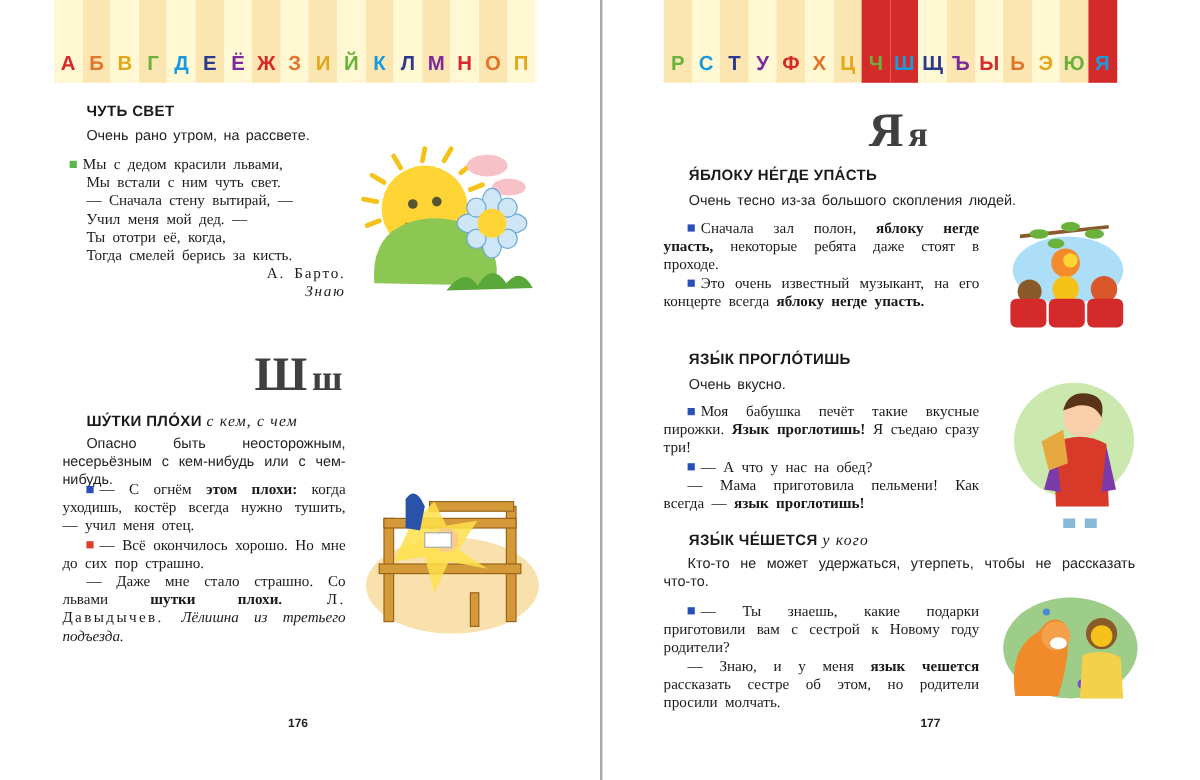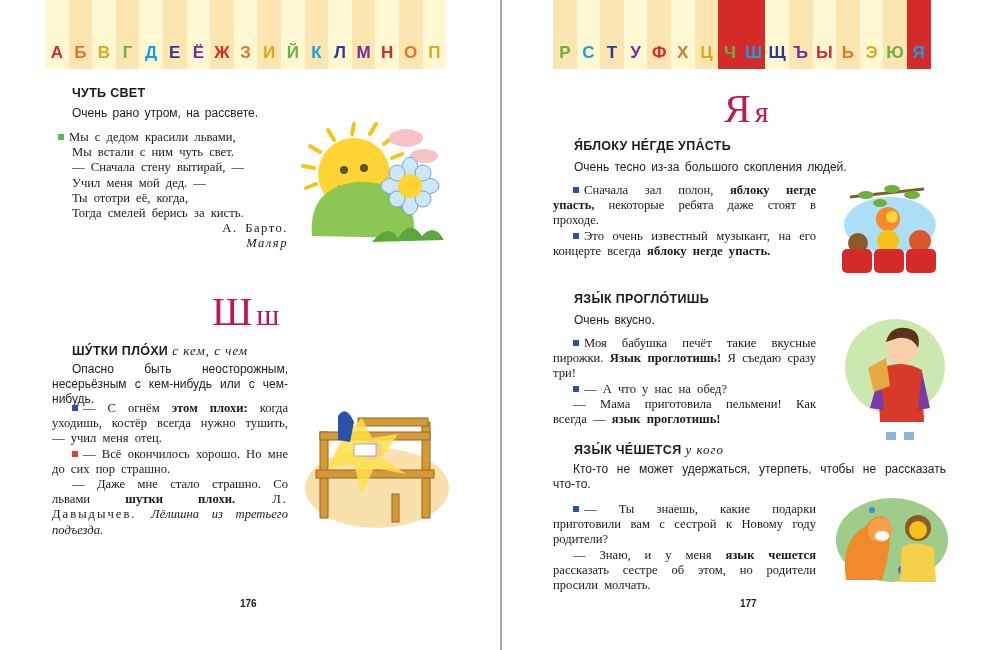--- a/index.html
+++ b/index.html
@@ -21,21 +21,21 @@
   .headword { position: absolute; font-family: "Liberation Sans", sans-serif; font-weight: bold; font-size: 12.5px; letter-spacing: 0.3px; color: #1a1a1a; white-space: nowrap; }
   .headword .gov { font-family: "Liberation Serif", serif; font-style: italic; font-weight: normal; font-size: 13px; margin-left: 4px; letter-spacing: 1px; }
   .definition { position: absolute; font-family: "Liberation Sans", sans-serif; font-size: 12px; line-height: 15px; color: #222; text-align: justify; word-spacing: 2px; }
   .example { position: absolute; font-family: "Liberation Serif", serif; font-size: 12.6px; line-height: 15.2px; color: #1a1a1a; text-align: justify; word-spacing: 3px; }
   .example .line { display: block; white-space: nowrap; }
   .bullet { display: inline-block; width: 6px; height: 6px; margin-right: 5px; vertical-align: 1px; }
   .b { font-weight: bold; }
   .i { font-style: italic; }
   .indent { text-indent: 20px; }
 
-  .big-letter { position: absolute; font-family: "Liberation Serif", serif; font-weight: normal; color: #be185d; white-space: nowrap; }
+  .big-letter { position: absolute; font-family: "Liberation Serif", serif; font-weight: bold; color: #404040; white-space: nowrap; }
   .big-letter .upper { font-size: 40px; }
   .big-letter .lower { font-size: 30px; margin-left: 4px; }
 
   .page-number { position: absolute; font-family: "Liberation Sans", sans-serif; font-weight: bold; font-size: 10px; color: #222; }
 
   .illustration { position: absolute; }
 </style>
 </head>
 <body>
 
@@ -150,21 +150,21 @@
   <div class="definition" style="left:72px; top:106px; width:230px;">Очень рано утром, на рассвете.</div>
 
   <div class="example" style="left:58px; top:130px; width:230px;">
     <span class="line"><span class="bullet" style="background:#5cb84a;"></span><span>Мы с дедом красили львами,</span></span>
     <span class="line" style="padding-left:14px;">Мы встали с ним чуть свет.</span>
     <span class="line" style="padding-left:14px;">— Сначала стену вытирай, —</span>
     <span class="line" style="padding-left:14px;">Учил меня мой дед. —</span>
     <span class="line" style="padding-left:14px;">Ты ототри её, когда,</span>
     <span class="line" style="padding-left:14px;">Тогда смелей берись за кисть.</span>
     <span class="line" style="text-align:right; padding-right:0px; letter-spacing:1.5px;">А. Барто.</span>
-    <span class="line i" style="text-align:right; letter-spacing:1.5px;">Маляр</span>
+    <span class="line i" style="text-align:right; letter-spacing:1.5px;">Знаю</span>
   </div>
 
   <svg class="illustration" style="left:298px; top:118px;" width="156" height="126" viewBox="0 0 156 126">
     <g stroke="#f5c21a" stroke-width="4" stroke-linecap="round">
       <line x1="54" y1="16" x2="56" y2="6"></line>
         <line x1="36" y1="22" x2="30" y2="12"></line>
         <line x1="22" y1="34" x2="12" y2="28"></line>
       <line x1="16" y1="50" x2="5" y2="48"></line>
         <line x1="18" y1="66" x2="8" y2="70"></line>
         <line x1="72" y1="16" x2="78" y2="6"></line>
@@ -294,14 +294,14 @@
       <circle cx="70" cy="80" r="4" fill="#7a4ad8"></circle>
       <circle cx="24" cy="70" r="3" fill="#d84a4a"></circle>
     <path d="M14 90 Q8 50 34 36 Q44 20 56 30 Q62 50 50 90 Z" fill="#f08a2a"></path>
     <circle cx="48" cy="40" r="12" fill="#f5a04a"></circle>
       <ellipse cx="50" cy="46" rx="7" ry="5" fill="#fff"></ellipse>
     <circle cx="86" cy="38" r="13" fill="#8a5a2a"></circle>
       <circle cx="86" cy="40" r="9" fill="#f5c21a"></circle>
     <path d="M70 56 Q86 50 102 58 L104 92 L68 92 Z" fill="#f5d04a"></path>
   </svg>
 
-  <div class="page-number" style="left:740px; top:598px;">177</div>
+  <div class="page-number" style="left:767px; top:598px;">177</div>
 </div>
 
 </body></html>

